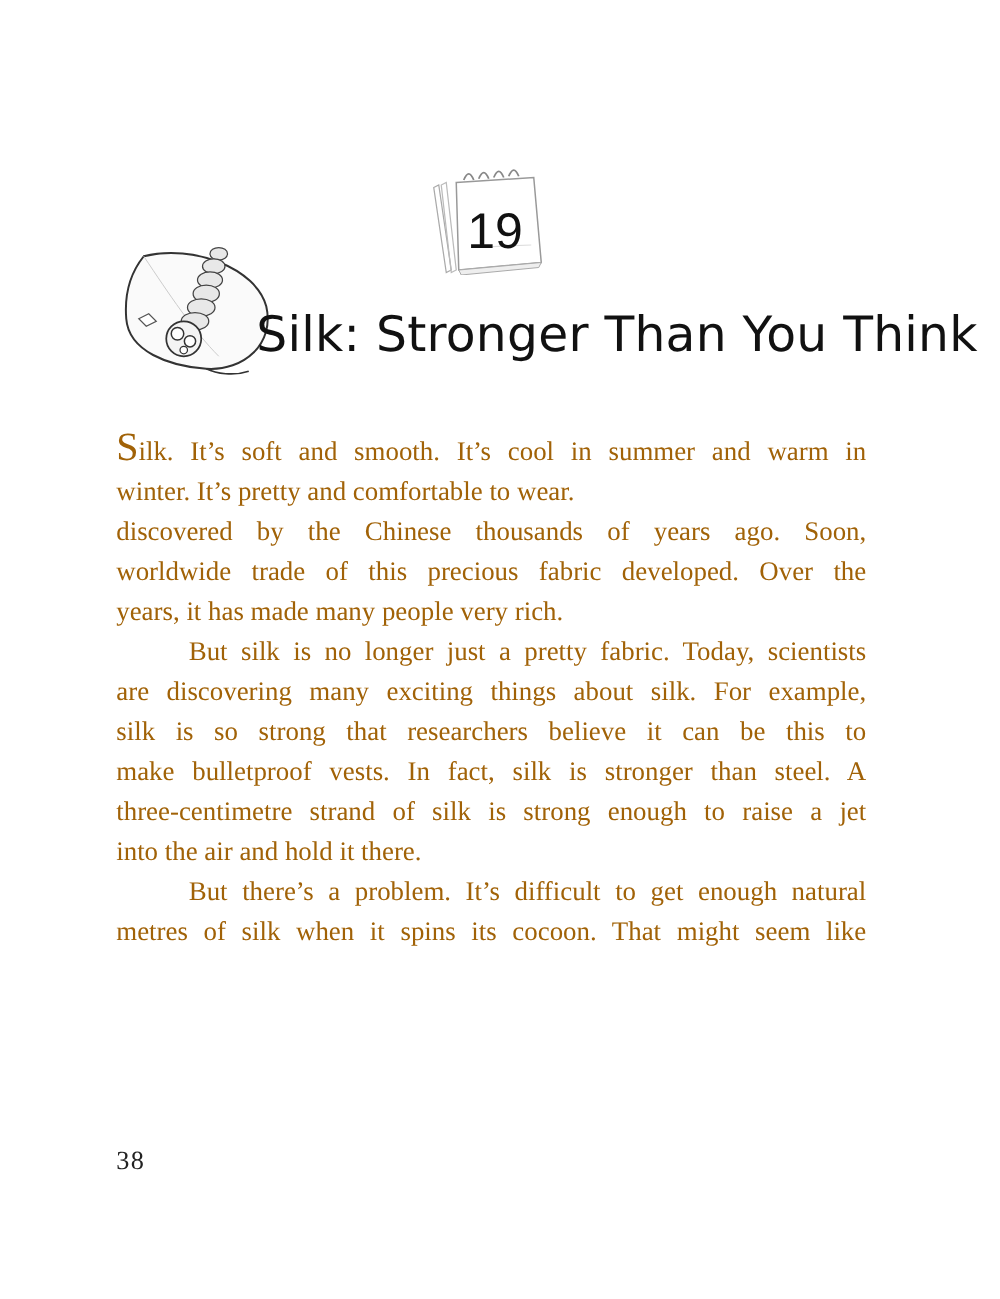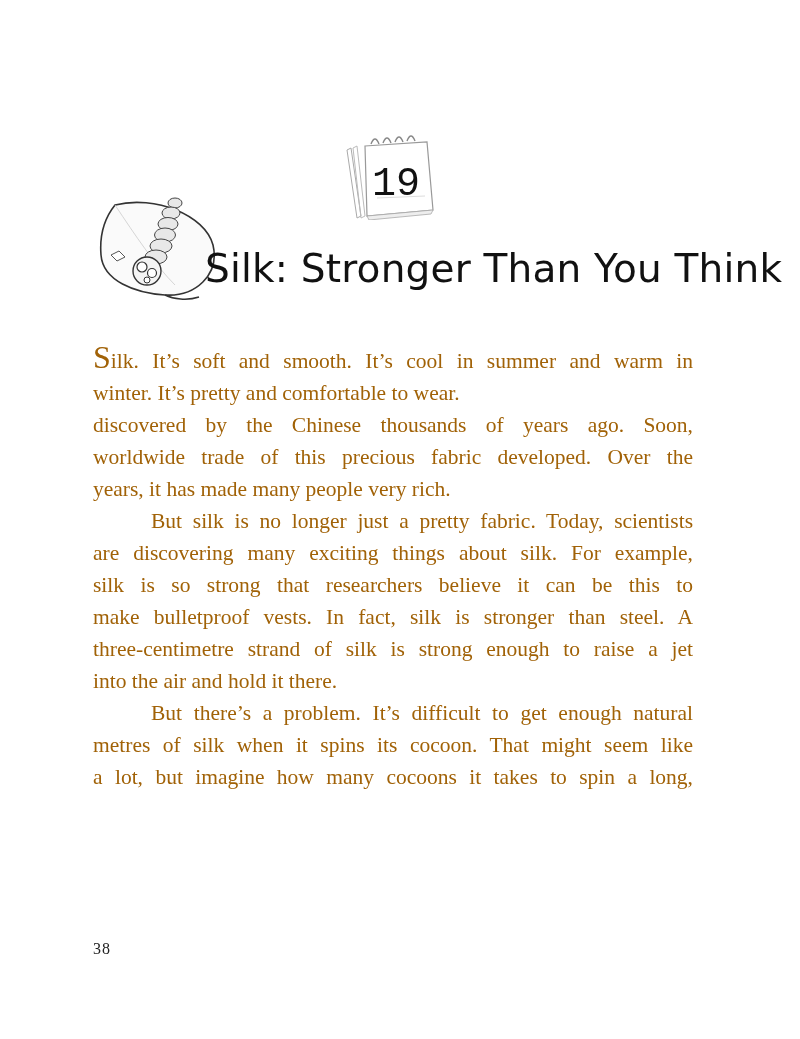--- a/index.html
+++ b/index.html
@@ -2,41 +2,41 @@
 <html><head>
 <meta charset="utf-8">
 <style>
   html, body { margin: 0; padding: 0; background: #ffffff; }
   body { width: 800px; height: 1039px; position: relative; overflow: hidden; }
   .page { position: absolute; left: 0; top: 0; width: 800px; height: 1039px; background: #fff; }
 
   .chapter-icon { position: absolute; left: 337px; top: 130px; width: 110px; height: 90px; }
   .chapter-num {
     position: absolute; left: 366px; top: 160px; width: 60px; text-align: center;
-    font-family: Liberation Mono, monospace; font-size: 40px; color: #111; line-height: 50px;
+    font-family: Liberation Sans, sans-serif; font-size: 40px; color: #111; line-height: 50px;
   }
   .illustration { position: absolute; left: 95px; top: 185px; width: 130px; height: 120px; }
   .chapter-title {
     position: absolute; left: 205px; top: 246px;
     font-family: "DejaVu Sans", sans-serif; font-size: 39px; color: #111;
     letter-spacing: 0.2px; white-space: nowrap;
   }
 
   .body-text {
     position: absolute; left: 93px; top: 345px; width: 600px;
     font-family: "Liberation Serif", serif; font-size: 21.5px; color: #a16207;
   }
   .line { height: 32px; line-height: 32px; white-space: nowrap; text-align: justify; text-align-last: justify; }
   .line.last { text-align-last: left; }
   .line.indent { padding-left: 58px; }
   .dropcap { font-size: 32px; line-height: 20px; }
 
   .page-number {
-    position: absolute; left: 93px; top: 940px;
-    font-family: "Liberation Serif", serif; font-size: 16px; color: #222;
+    position: absolute; left: 93px; top: 916px;
+    font-family: "Liberation Serif", serif; font-size: 21px; color: #222;
     letter-spacing: 1px;
   }
   .watermark {
     position: absolute; left: 61px; top: 1012px;
     font-family: "Liberation Sans", sans-serif; font-size: 13px; color: #bdbdbd; margin-top: 32px;
   }
 </style>
 </head>
 <body>
 
@@ -89,18 +89,17 @@
 
     <div class="line indent">But silk is no longer just a pretty fabric. Today, scientists</div>
     <div class="line">are discovering many exciting things about silk. For example,</div>
     <div class="line">silk is so strong that researchers believe it can be this to</div>
     <div class="line">make bulletproof vests. In fact, silk is stronger than steel. A</div>
     <div class="line">three-centimetre strand of silk is strong enough to raise a jet</div>
     <div class="line last">into the air and hold it there.</div>
 
     <div class="line indent">But there’s a problem. It’s difficult to get enough natural</div>
     <div class="line">metres of silk when it spins its cocoon. That might seem like</div>
-    <div class="line">a lot, but imagine how many cocoons it takes to spin a long,</div>
   </div>
 
   <div class="page-number">38</div>
   <div class="watermark">book-reader.cn</div>
 </div>
 
 </body></html>

